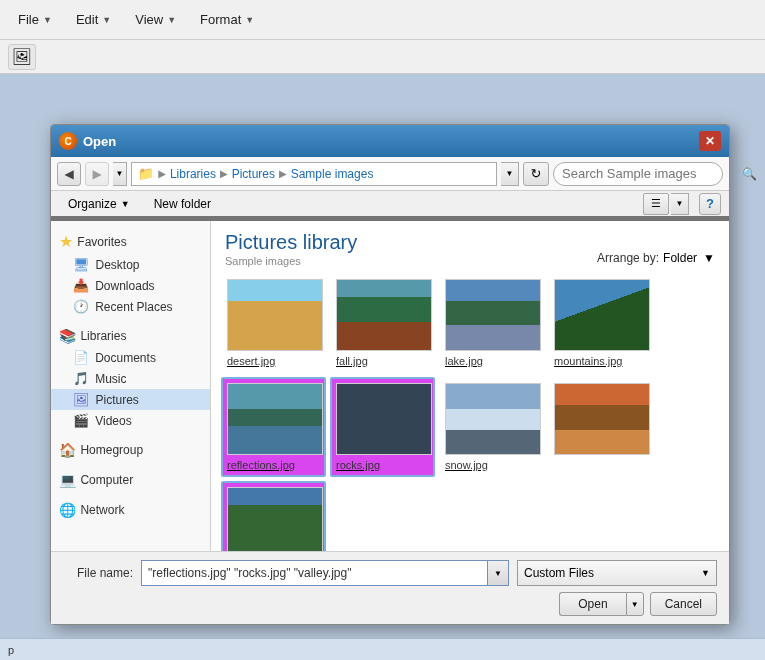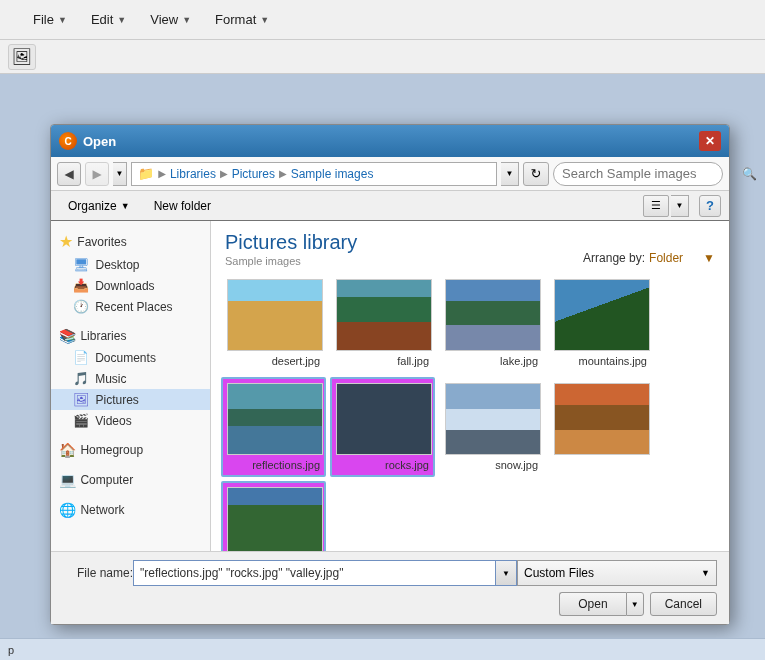--- a/index.html
+++ b/index.html
@@ -13,21 +13,21 @@
       position: relative;
     }
 
     
     .menu-bar {
       background: #f0f0f0;
       border-bottom: 1px solid #ccc;
       height: 40px;
       display: flex;
       align-items: center;
-      padding: 0 23px;
+      padding: 0 8px;
       gap: 4px;
     }
     .menu-item {
       padding: 4px 10px;
       cursor: pointer;
       border-radius: 3px;
       font-size: 13px;
       color: #222;
       display: flex;
       align-items: center;
@@ -228,21 +228,21 @@
       outline: none;
       font-size: 13px;
       color: #999;
       flex: 1;
       background: transparent;
     }
 
     
     .dialog-toolbar {
       background: #f0f0f0;
-      border-bottom: 1px solid #737373;
+      border-bottom: 5px solid #737373;
       height: 30px;
       display: flex;
       align-items: center;
       padding: 0 8px;
       gap: 6px;
     }
     .organize-btn {
       display: flex;
       align-items: center;
       gap: 4px;
@@ -367,41 +367,42 @@
     }
     .arrange-by {
       display: flex;
       align-items: center;
       gap: 4px;
       font-size: 12px;
       color: #333;
       margin-top: 20px;
     }
     .arrange-by-btn {
-      color: #a16207;
+      color: #000000;
       cursor: pointer;
       display: flex;
       align-items: flex-end;
-      gap: 20px;
+      gap: 6px;
     }
 
     
     .image-grid {
       display: flex;
       flex-wrap: wrap;
       padding: 0 10px 10px;
       gap: 4px;
     }
     .image-item {
       width: 105px;
-      text-align: right;
+      text-align: left;
       cursor: pointer;
       padding: 4px;
       border-radius: 2px;
       border: 2px solid transparent;
+      text-decoration: underline;
     }
     .image-item.selected { background: #d946ef; border-color: #7ab0e0; }
     .image-thumb {
       width: 96px;
       height: 72px;
       border: 1px solid #ccc;
       display: block;
       margin: 0 auto 4px;
       object-fit: cover;
       overflow: hidden;
@@ -427,20 +428,21 @@
 
     
     .dialog-footer {
       background: #f0f0f0;
       border-top: 1px solid #d0d0d0;
       padding: 8px 12px;
     }
     .file-name-row {
       display: flex;
       align-items: center;
+      gap: 8px;
       margin-bottom: 6px;
     }
     .file-name-label {
       font-size: 12px;
       color: #333;
       width: 70px;
       text-align: right;
     }
     .file-type-dropdown {
       width: 200px;

